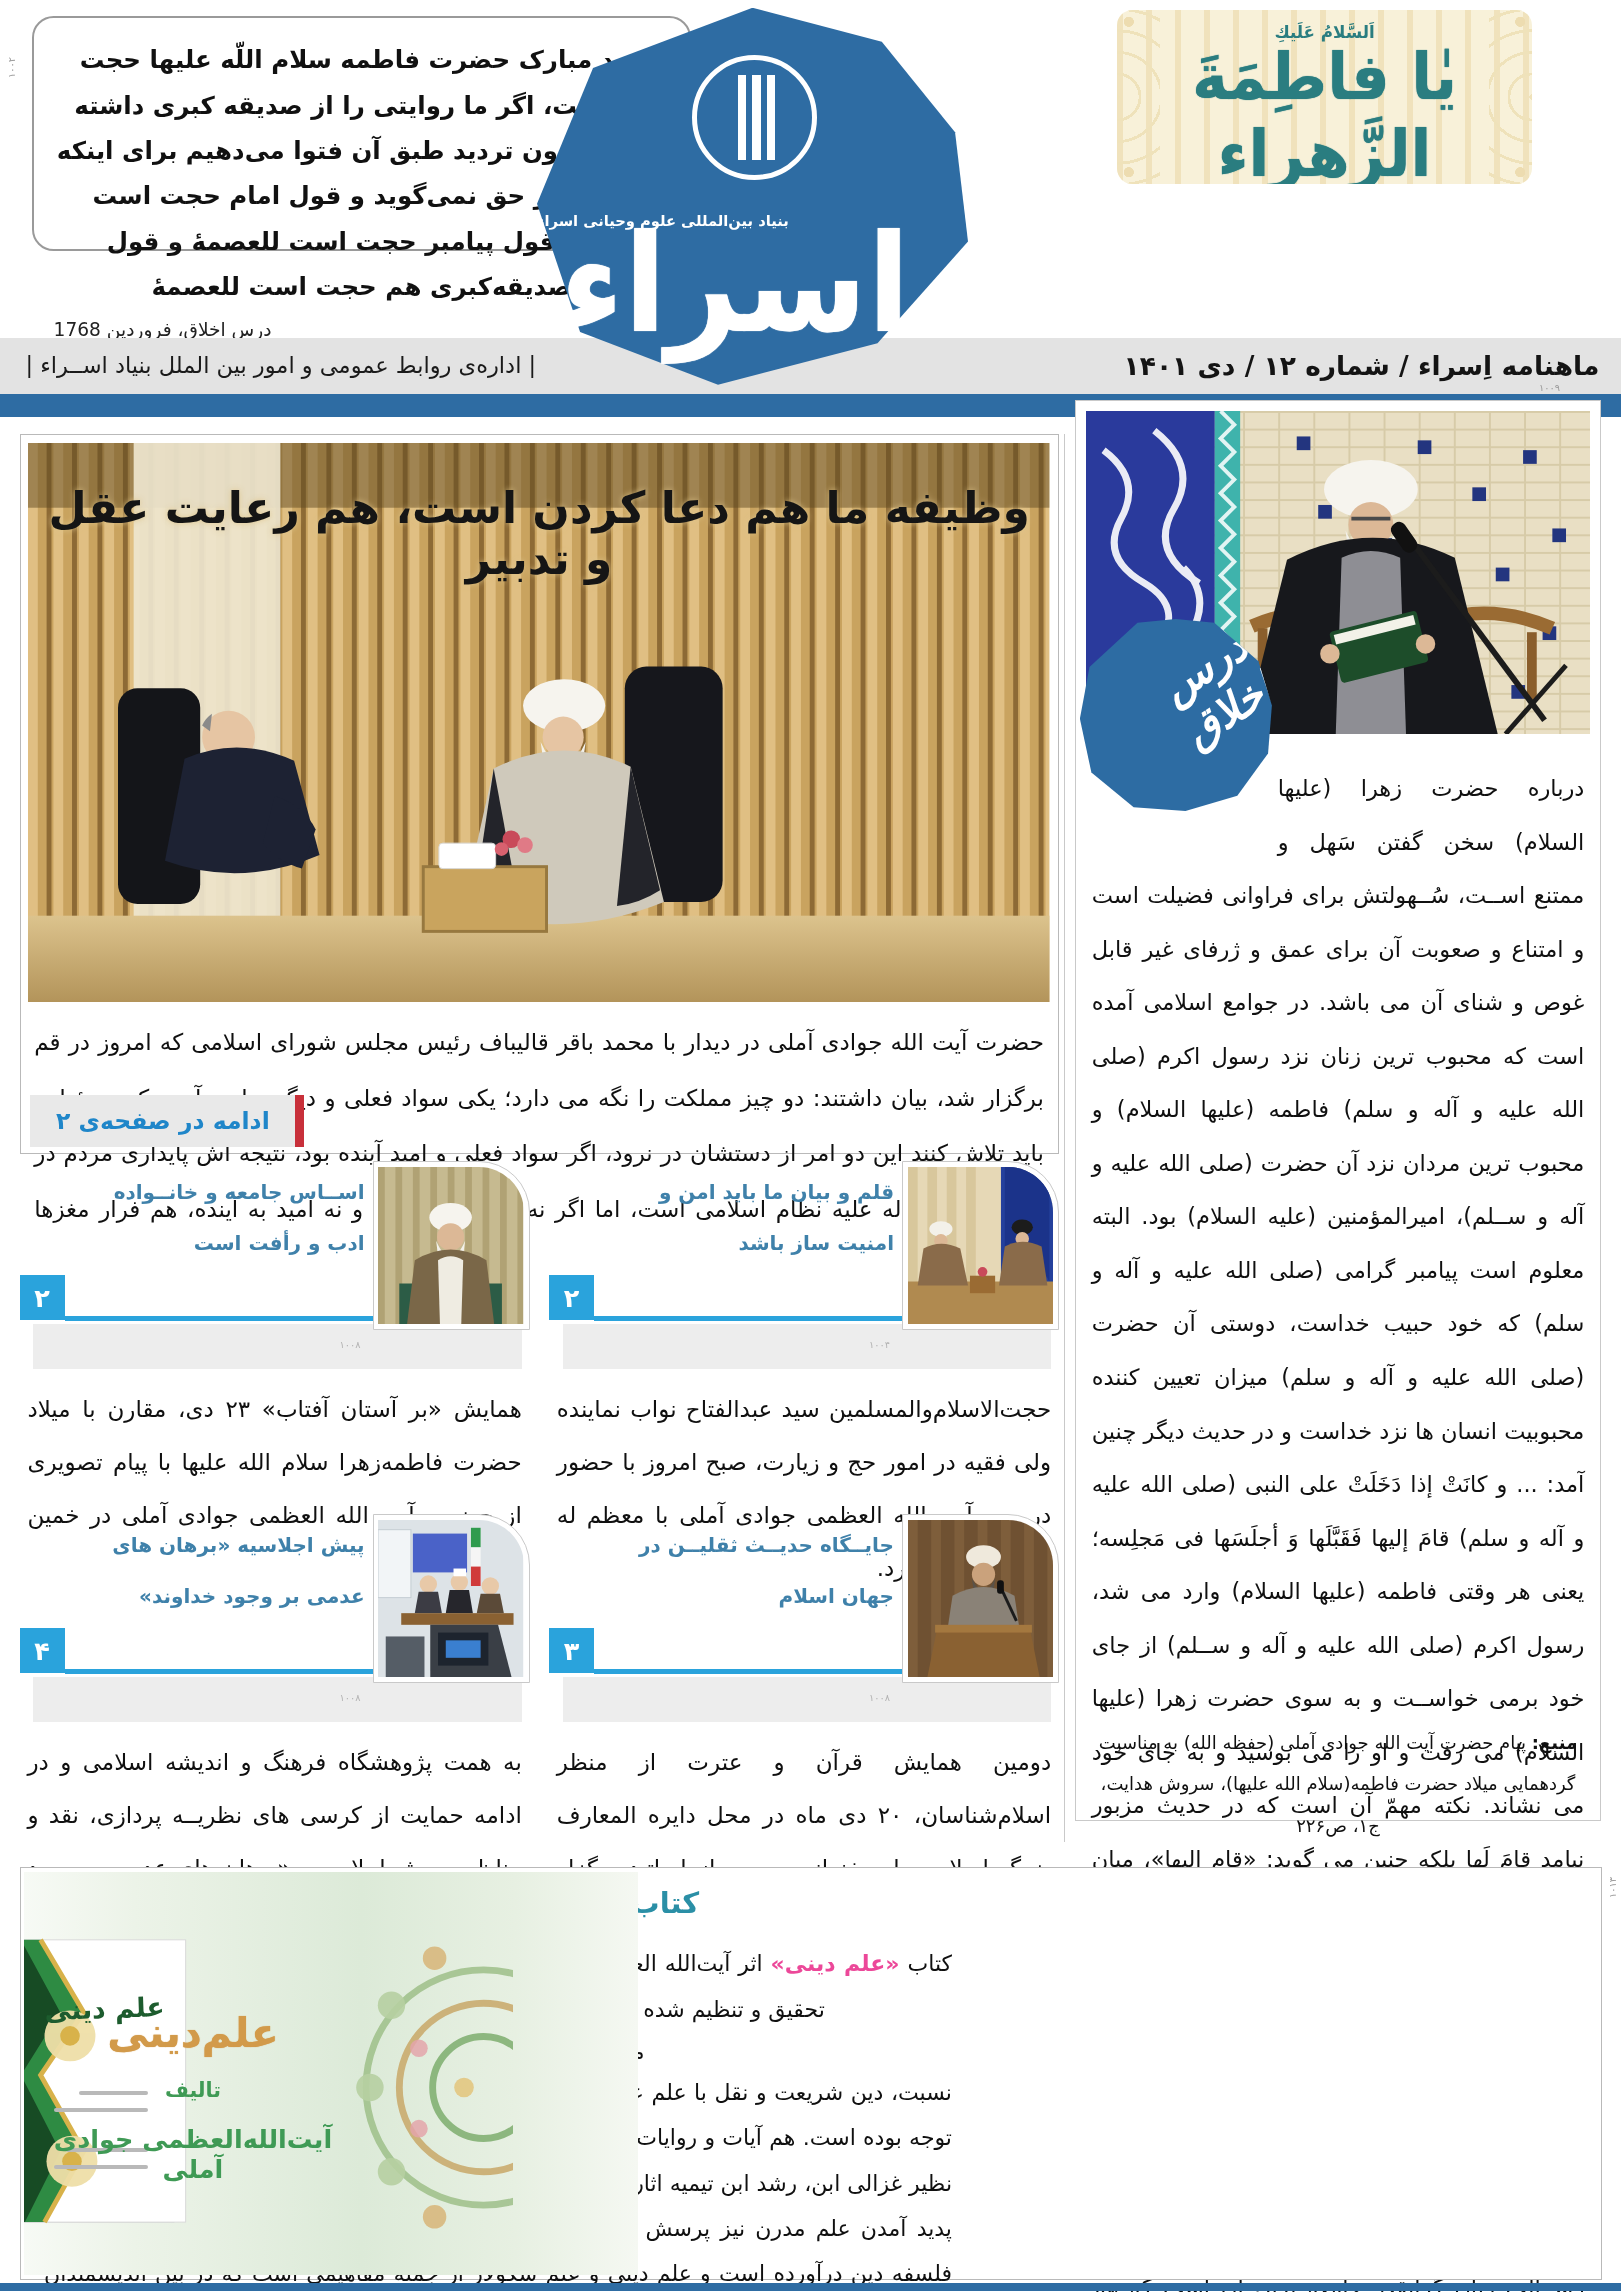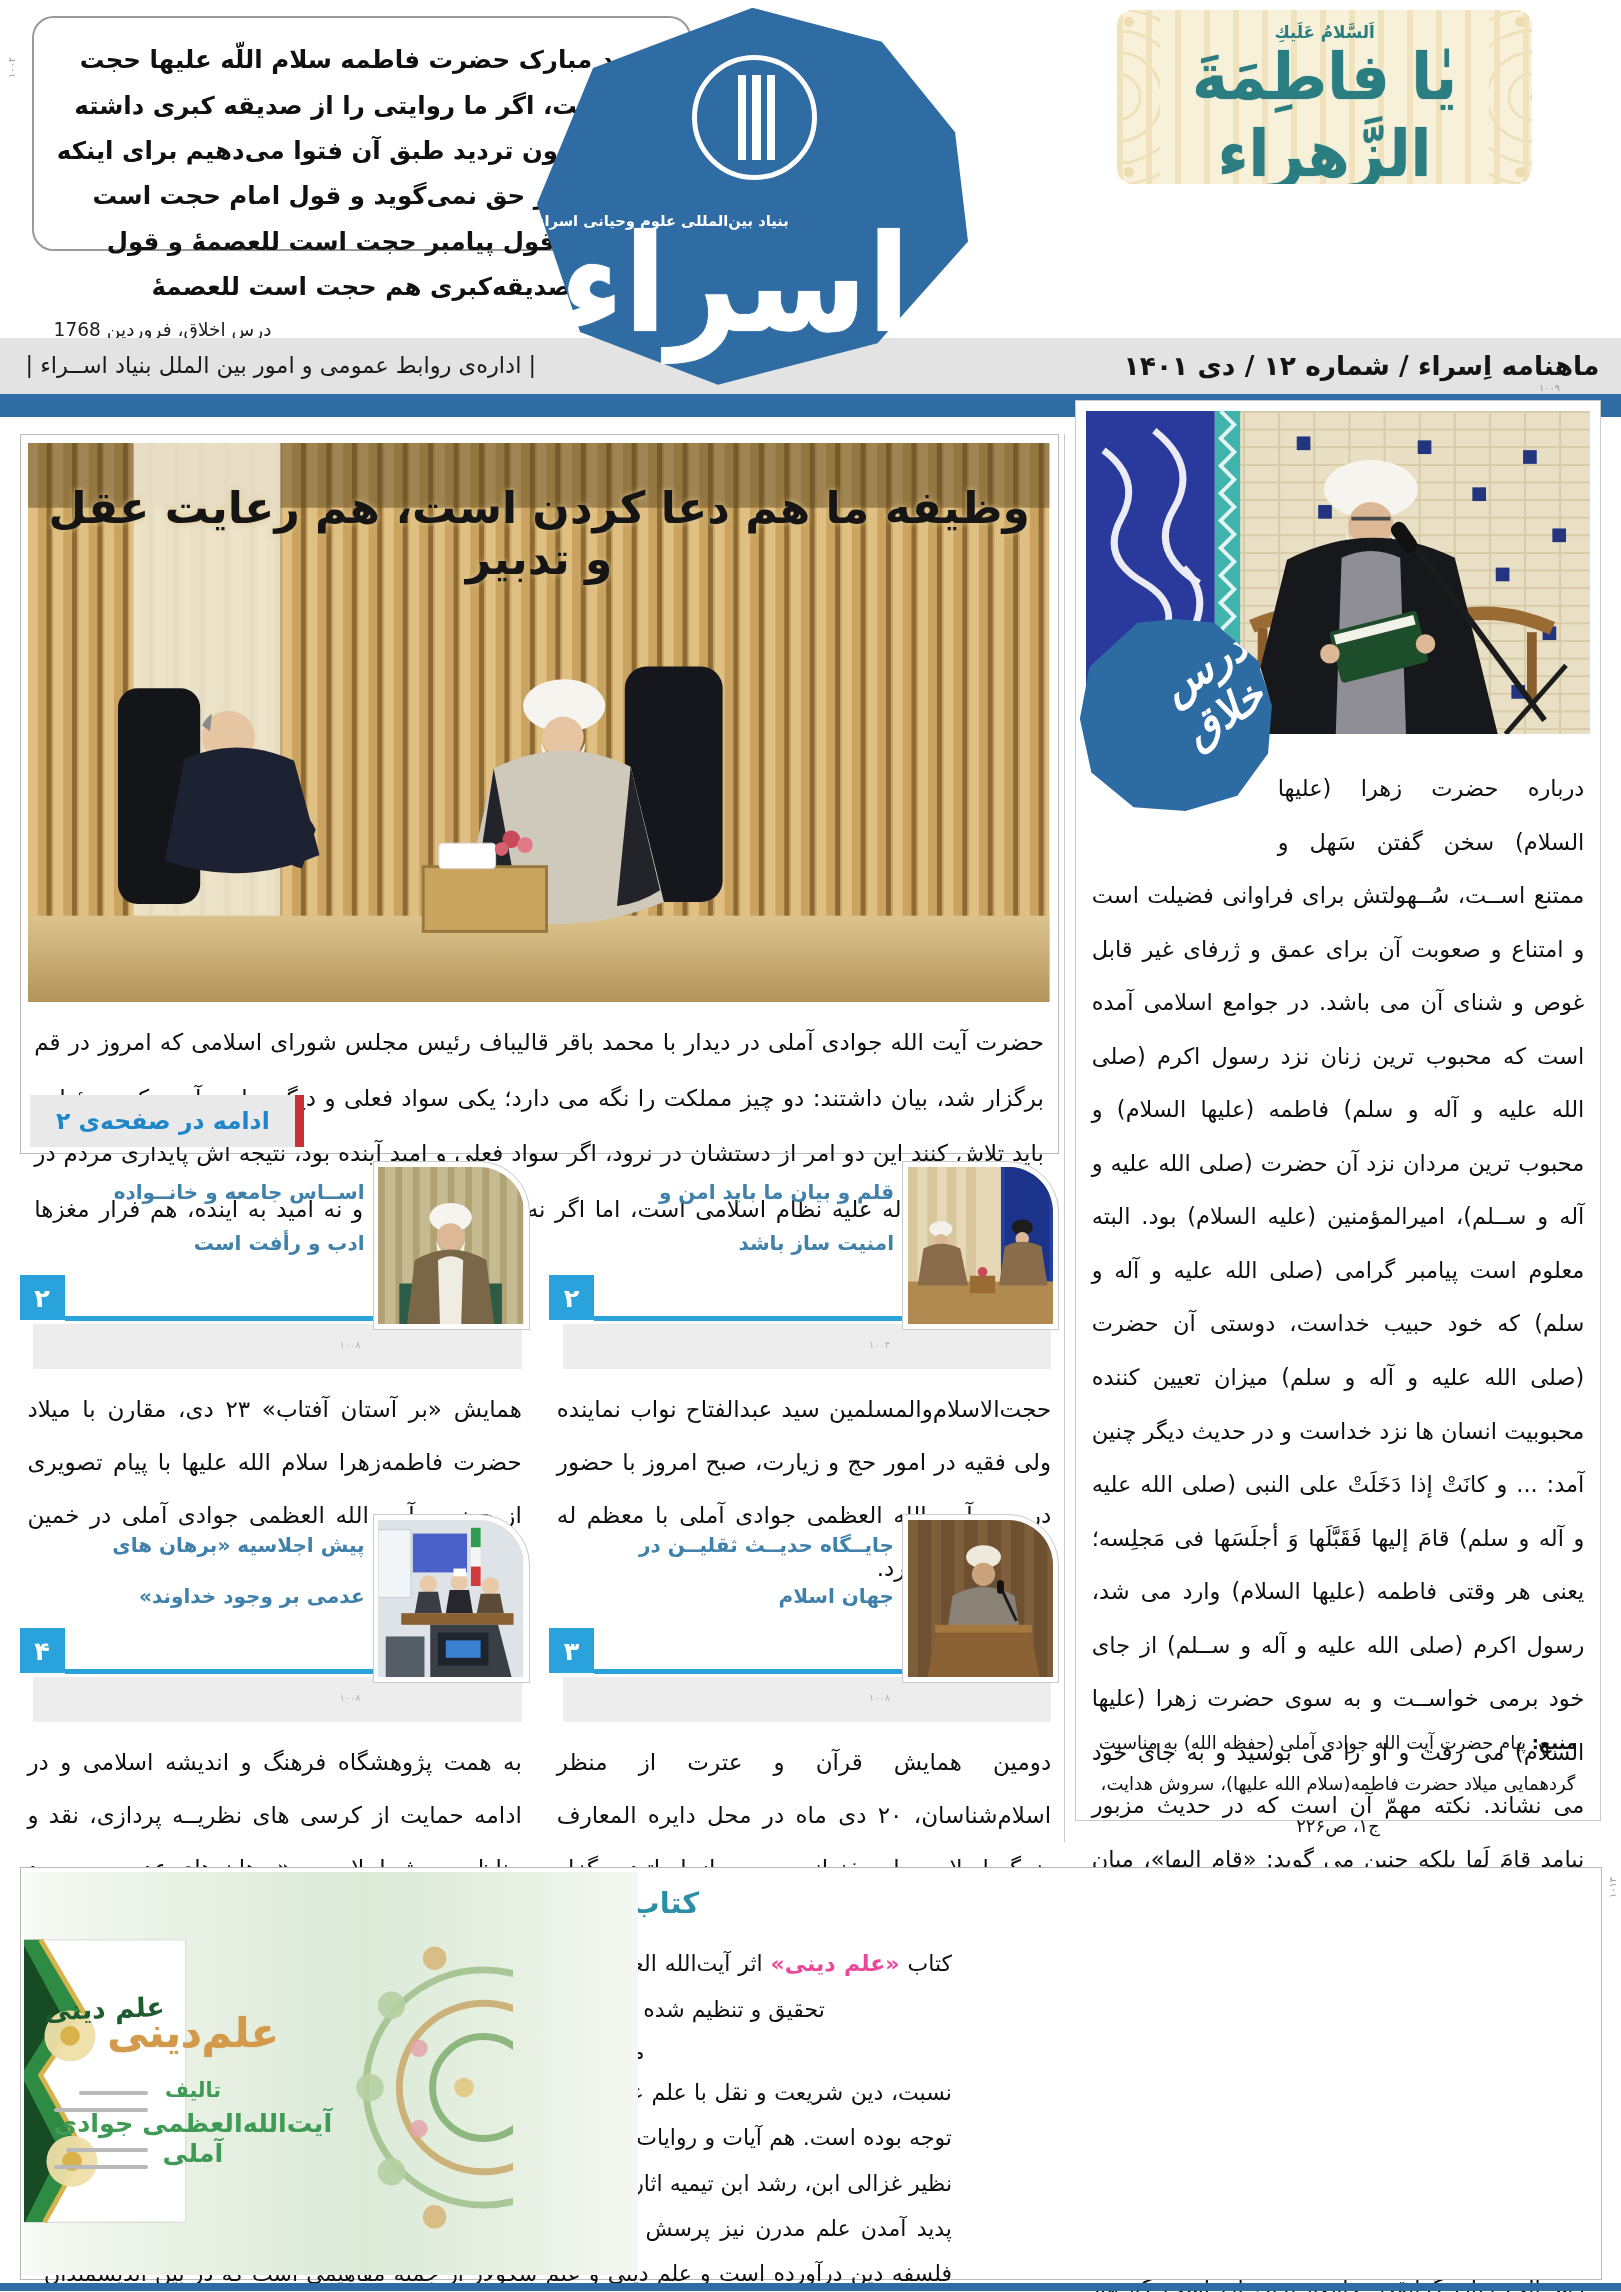--- a/index.html
+++ b/index.html
@@ -129,21 +129,21 @@
   .book-panel { position:absolute; left:3.9px; top:3.9px; bottom:3.9px; width:614px;
     background:linear-gradient(90deg,#f7faf5 0%,#ecf3e8 18%,#dcead8 55%,#e7f0e2 80%,#f5f8f2 100%); overflow:hidden; }
   .panel-ornament { position:absolute; right:125px; top:39px; width:196px; height:353px; opacity:.95; }
   .book-cover { position:absolute; right:421px; top:54px; width:294px; height:306px; }
   .cover-title { position:absolute; right:39px; top:67px; width:147px; text-align:center;
     color:#1d5c2e; font-size:26.5px; font-weight:bold; transform:rotate(-2deg); }
   .cover-line { position:absolute; right:69px; height:3.9px; background:#b9b9b9; border-radius:2px; }
   .panel-text { position:absolute; right:284px; top:137px; width:323px; text-align:center; }
   .panel-text .ttl { color:#d29a4a; font-size:41px; font-weight:bold; text-shadow:0 0 1px #d29a4a; }
   .panel-text .talif { color:#3f9a55; font-size:20.6px; font-weight:bold; margin-top:21.6px; }
-  .panel-text .author { color:#3f9a55; font-size:25.5px; font-weight:bold; margin-top:6px; }
+  .panel-text .author { color:#3f9a55; font-size:25.5px; font-weight:bold; margin-top:22px; }
 </style>
 </head>
 <body>
 
 <span class="abs edge-credit vert" style="left:5.9px; top:57px;">۱۰۰۲</span>
 
 <div class="abs quote-box">
   <div class="quote-text">وجود مبارک حضرت فاطمه سلام اللّه علیها حجت اللّه است، اگر ما روایتی را از صدیقه کبری داشته باشیم بدون تردید طبق آن فتوا می‌دهیم برای اینکه معصوم جز حق نمی‌گوید و قول امام حجت است للعصمهٔ، قول پیامبر حجت است للعصمهٔ و قول حضرت صدیقه‌کبری هم حجت است للعصمهٔ</div>
   <div class="quote-caption">درس اخلاق، فروردین 1768</div>
 </div>

